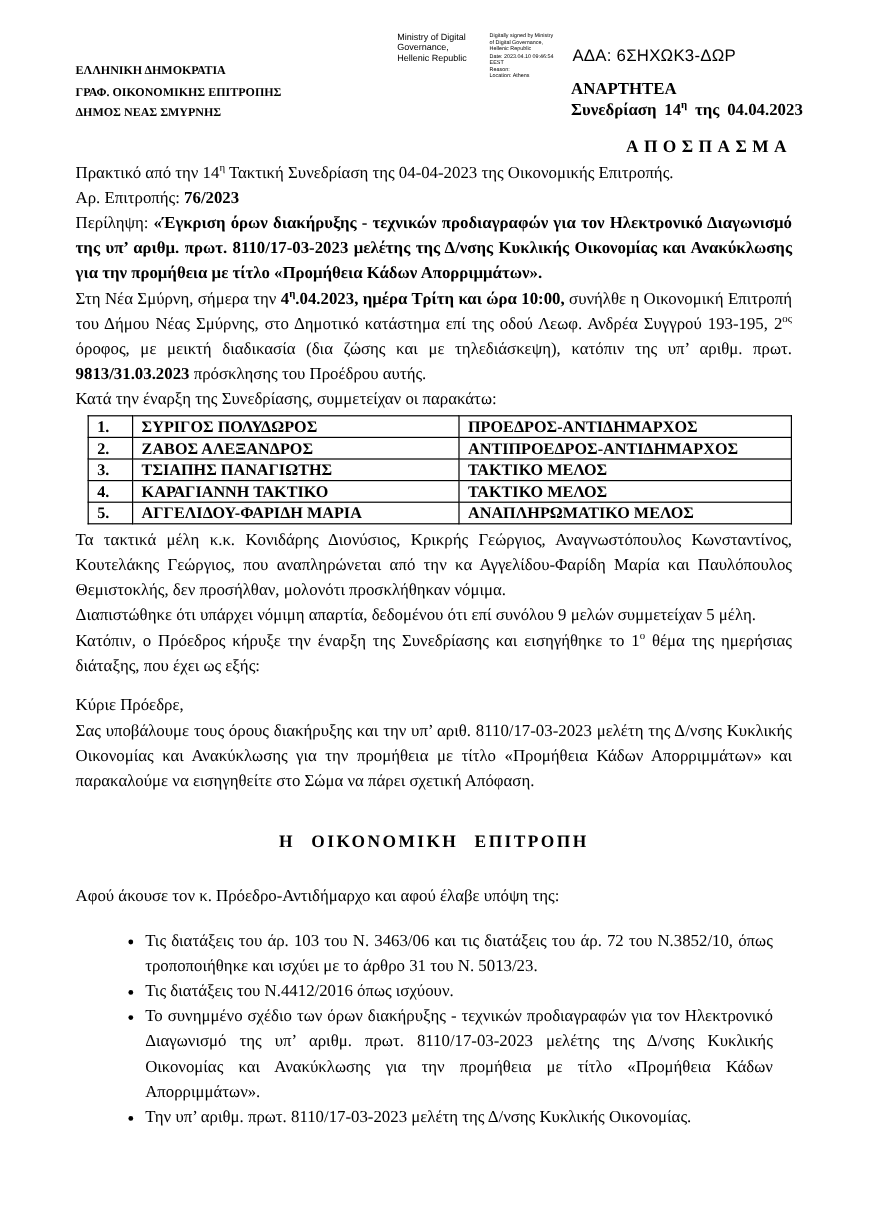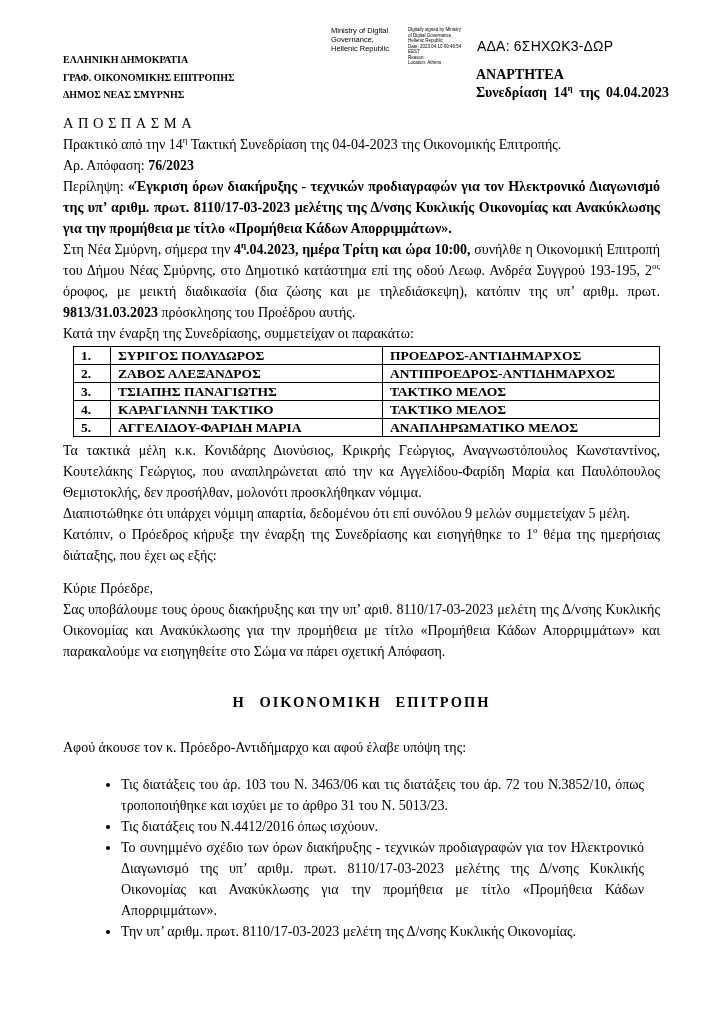--- a/index.html
+++ b/index.html
@@ -31,21 +31,21 @@
   .meeting { position: absolute; top: 66px; right: 55px; text-align: left; font-size: 14px; font-weight: bold; line-height: 17.5px; }
   .anartitea { padding-right: 28px; }
   .session { word-spacing: 3px; }
 
   
   .bodycol {
     position: absolute; top: 112px; left: 63px; width: 597px;
     font-size: 14px; line-height: 21px; text-align: justify;
   }
   .doc-title {
-    text-align: left; font-weight: normal; font-size: 14.5px;
+    text-align: right; font-weight: bold; font-size: 14.5px;
     letter-spacing: 4.5px; line-height: 22px;
   }
   p { margin: 0; }
   .b { font-weight: bold; }
   sup { font-size: 9px; line-height: 0; }
 
   table.members {
     border-collapse: collapse; table-layout: fixed;
     width: 587px; margin: 2px 0 3px 10px;
   }
@@ -99,21 +99,21 @@
     <div class="anartitea">ΑΝΑΡΤΗΤΕΑ</div>
     <div class="session"><span class="b">Συνεδρίαση 14</span><sup class="b">η</sup><span class="b"> της 04.04.2023</span></div>
   </div>
 
   <div class="bodycol">
 
     <div class="doc-title">ΑΠΟΣΠΑΣΜΑ</div>
 
     <p><span>Πρακτικό από την 14</span><sup>η</sup><span> Τακτική Συνεδρίαση της 04-04-2023 της Οικονομικής Επιτροπής.</span></p>
 
-    <p><span>Αρ. Απόφαση: </span><span class="b">76/2023</span></p>
+    <p><span>Αρ. Επιτροπής: </span><span class="b">76/2023</span></p>
 
     <p><span>Περίληψη: </span><span class="b">«Έγκριση όρων διακήρυξης  - τεχνικών προδιαγραφών για τον Ηλεκτρονικό Διαγωνισμό της υπ’ αριθμ. πρωτ. 8110/17-03-2023 μελέτης της Δ/νσης  Κυκλικής Οικονομίας και Ανακύκλωσης για την προμήθεια με τίτλο «Προμήθεια Κάδων Απορριμμάτων».</span></p>
 
     <p><span>Στη Νέα Σμύρνη, σήμερα την </span><span class="b"><span>4</span><sup>η</sup><span>.04.2023, ημέρα Τρίτη και ώρα 10:00,</span></span><span> συνήλθε η Οικονομική Επιτροπή του Δήμου Νέας Σμύρνης, στο Δημοτικό κατάστημα επί της οδού Λεωφ. Ανδρέα Συγγρού 193-195, 2</span><sup>ος</sup><span> όροφος, με μεικτή διαδικασία (δια ζώσης και με τηλεδιάσκεψη), κατόπιν της υπ’ αριθμ. πρωτ. </span><span class="b">9813/31.03.2023</span><span> πρόσκλησης του Προέδρου αυτής.</span></p>
 
     <p>Κατά την έναρξη της Συνεδρίασης, συμμετείχαν οι παρακάτω:</p>
 
     <table class="members">
       <tbody>
         <tr>

